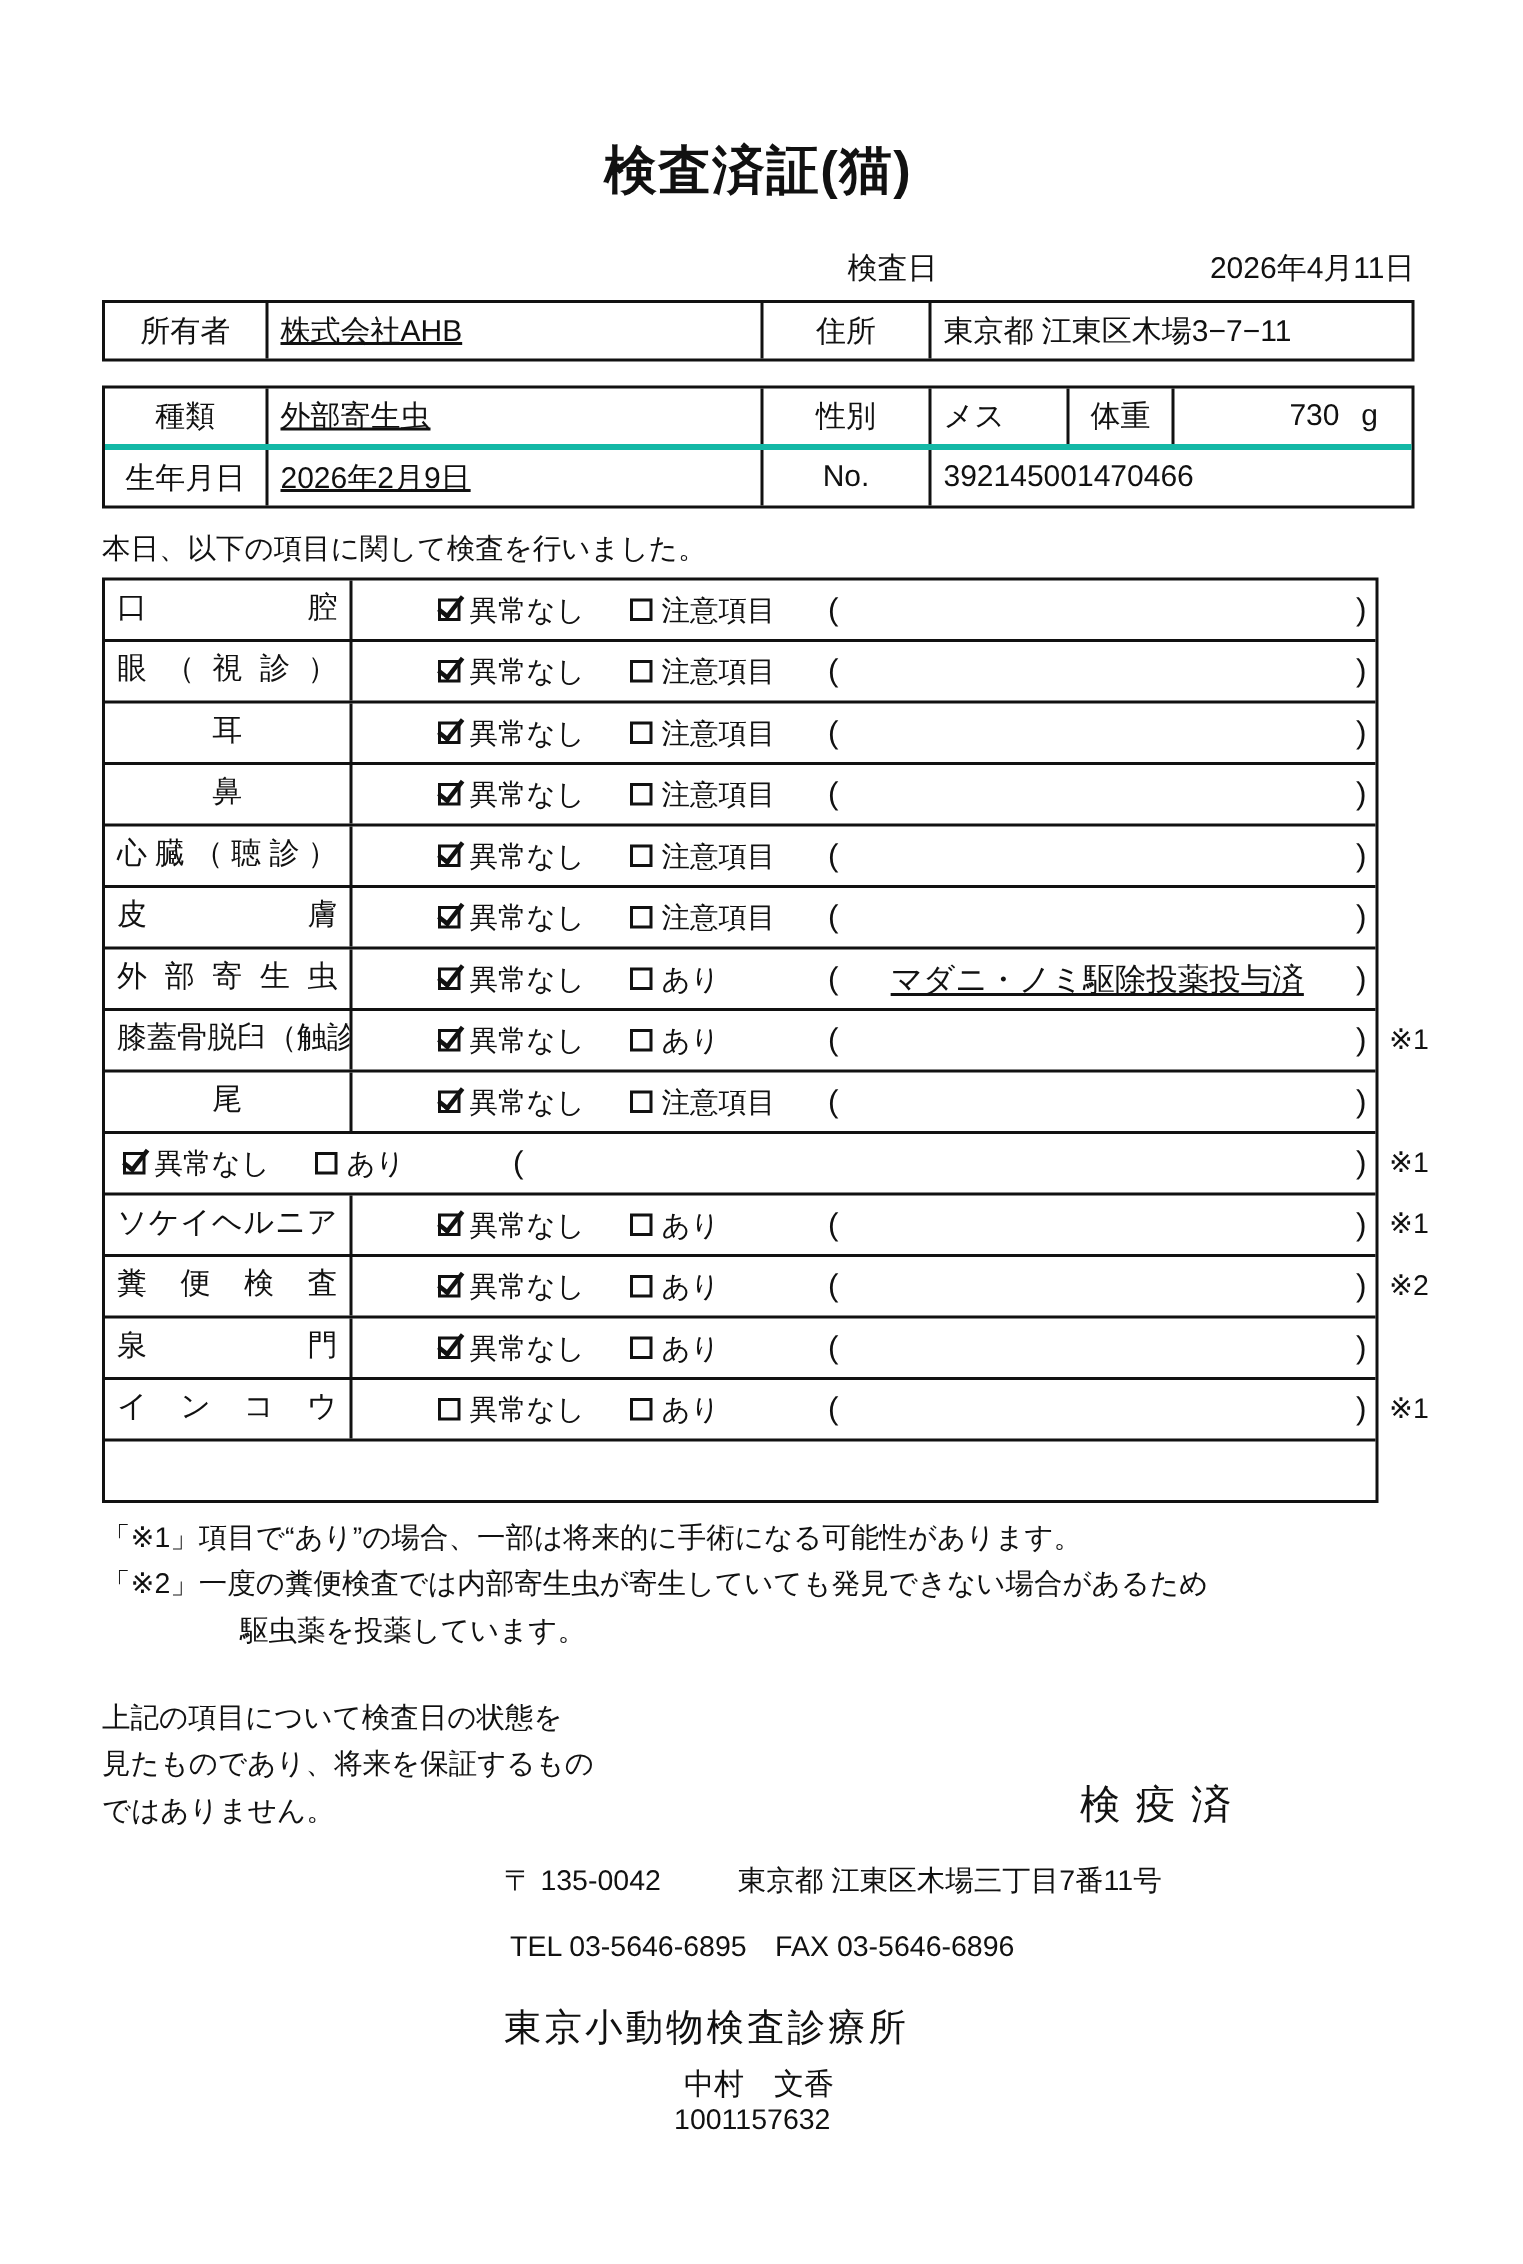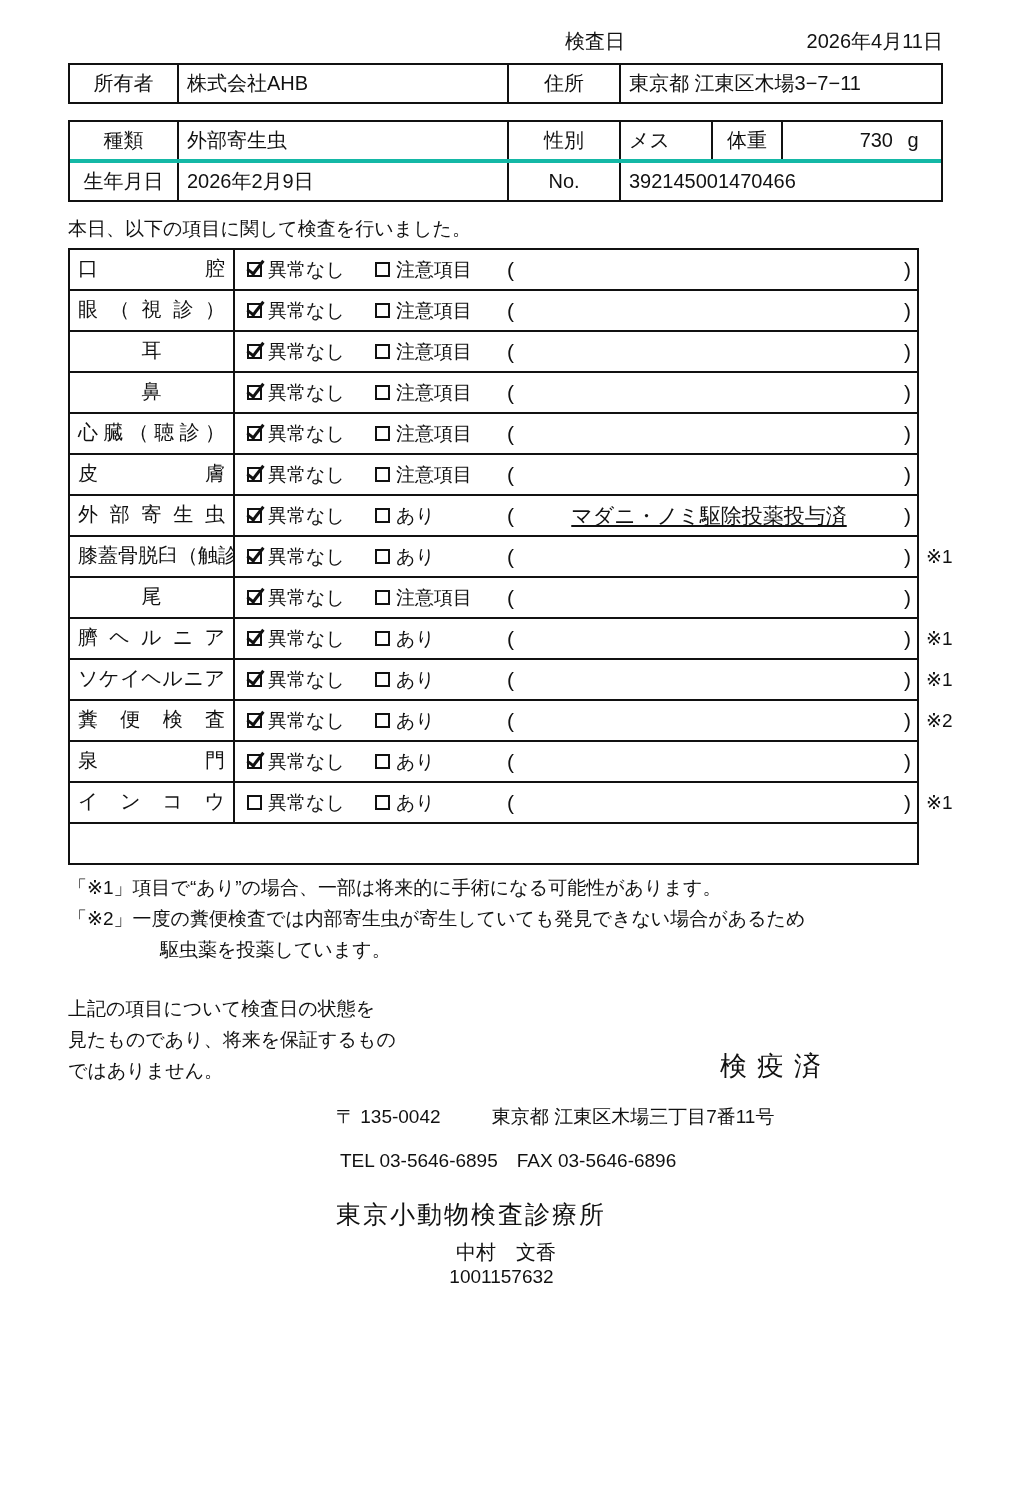--- a/index.html
+++ b/index.html
@@ -21,36 +21,36 @@
   .date-row .date-value { margin-left:auto; }
 
   
   .tbl { border:2px solid #111; display:flex; flex-direction:column; }
   .tbl-row { display:flex; height:37px; }
   .tbl-row + .tbl-row { border-top:4px solid #14b8a6; }
   .cell { display:flex; align-items:center; font-size:20px; box-sizing:border-box; padding:0 8px; white-space:nowrap; overflow:hidden; }
   .cell.lab { justify-content:center; padding:0 4px; }
   .cell + .cell { border-left:2px solid #111; }
   .w-lab1 { width:107px; }
-  .w-val1 { width:330px; }
+  .w-val1 { width:330px;text-decoration:underline; }
   .w-lab2 { width:112px; }
   .w-rest { flex:1; }
   .w-sex  { width:92px; }
   .w-wlab { width:70px; padding:0 2px; }
   .tblA { margin-top:8px; }
   .tblB { margin-top:16px; }
   .weight-cell { display:flex; align-items:center; }
   .weight-cell .wv { flex:1; text-align:right; }
   .weight-cell .wu { width:40px; text-align:center; }
 
   .intro { font-size:19px; margin-top:14px; }
 
   
   .main-table { border:2px solid #111; width:847px; margin-top:6px; box-sizing:content-box; }
-  .check-row { display:flex; height:39px; position:relative; }
+  .check-row { display:flex; height:39px; position:relative;gap:45px; }
   .check-row + .check-row { border-top:2px solid #111; }
   .item-label {
     width:165px; box-sizing:border-box; border-right:2px solid #111;
     padding:0 8px; font-size:20px; line-height:37px;
     white-space:nowrap; overflow:hidden;
   }
   .item-label.justify { text-align:justify; text-align-last:justify; }
   .item-label.center  { text-align:center; }
   .row-content { flex:1; display:flex; align-items:center; padding-left:12px; }
   .cb-group { display:flex; align-items:center; }
@@ -84,20 +84,21 @@
   .footer-tel { margin-top:18px; padding-left:272px; font-size:19px; white-space:nowrap; }
   .footer-clinic { margin-top:24px; padding-left:268px; font-size:25px; letter-spacing:2px; }
   .footer-vet { margin-top:8px; padding-left:388px; font-size:20px; }
   .footer-serial { text-align:center; padding-right:8px; font-size:19px; }
 </style>
 </head>
 <body>
 
 <div class="wrapper">
 
+  <div class="title">検査済証(猫)</div>
 
   <div class="date-row">
     <span class="date-label">検査日</span>
     <span class="date-value">2026年4月11日</span>
   </div>
 
   <div class="tbl tblA">
     <div class="tbl-row">
       <div class="cell lab w-lab1">所有者</div>
       <div class="cell w-val1">株式会社AHB</div>
@@ -303,21 +304,20 @@
         <span class="paren-group">
           <span>(</span>
           <span class="paren-text"></span>
           <span>)</span>
         </span>
       </div>
       <span class="row-mark"></span>
     </div>
 
     <div class="check-row">
-      <div class="item-label justify">臍ヘルニア</div>
       <div class="row-content">
         <span class="cb-group ok-group">
           <span class="box ok-box checked"></span>
           <span class="cb-label ok-label">異常なし</span>
         </span>
         <span class="cb-group alt-group">
           <span class="box alt-box"></span>
           <span class="cb-label alt-label">あり</span>
         </span>
         <span class="paren-group">

